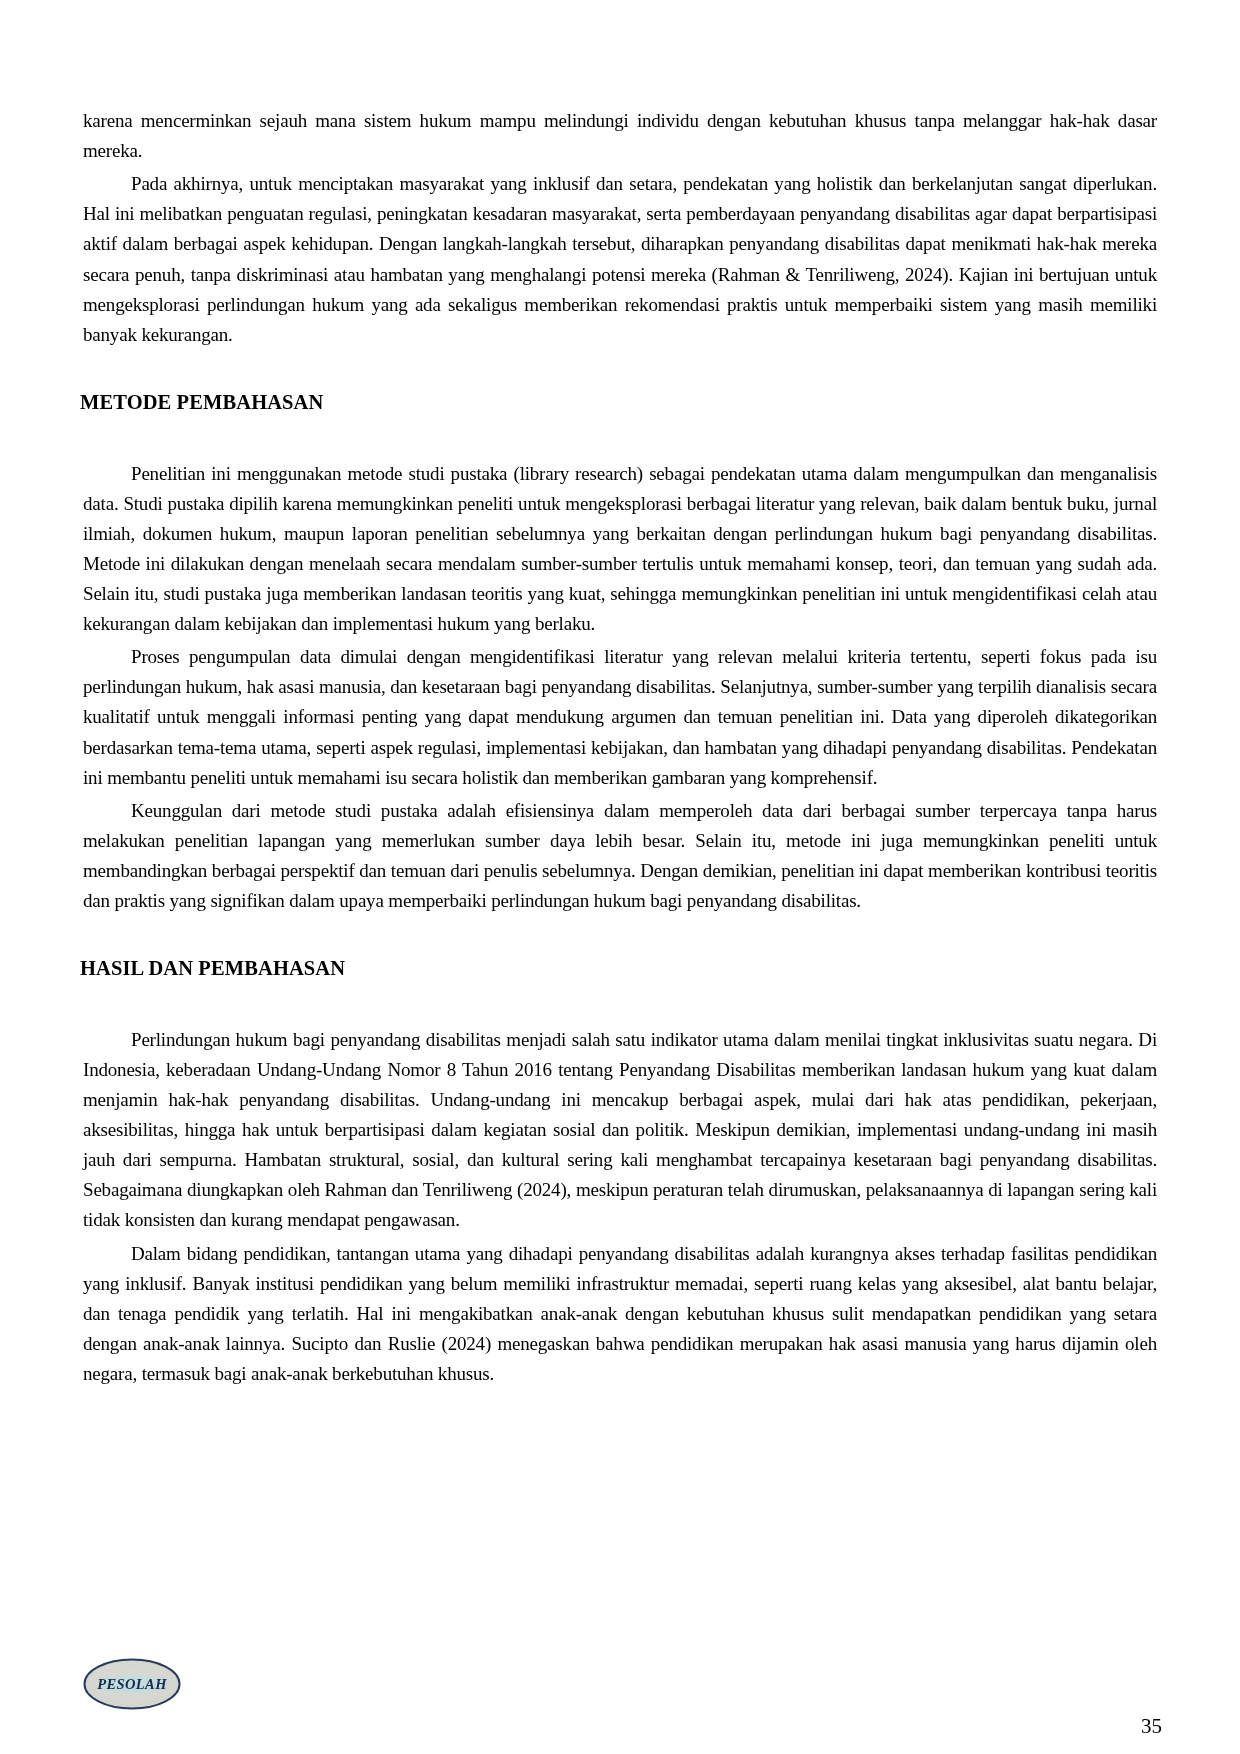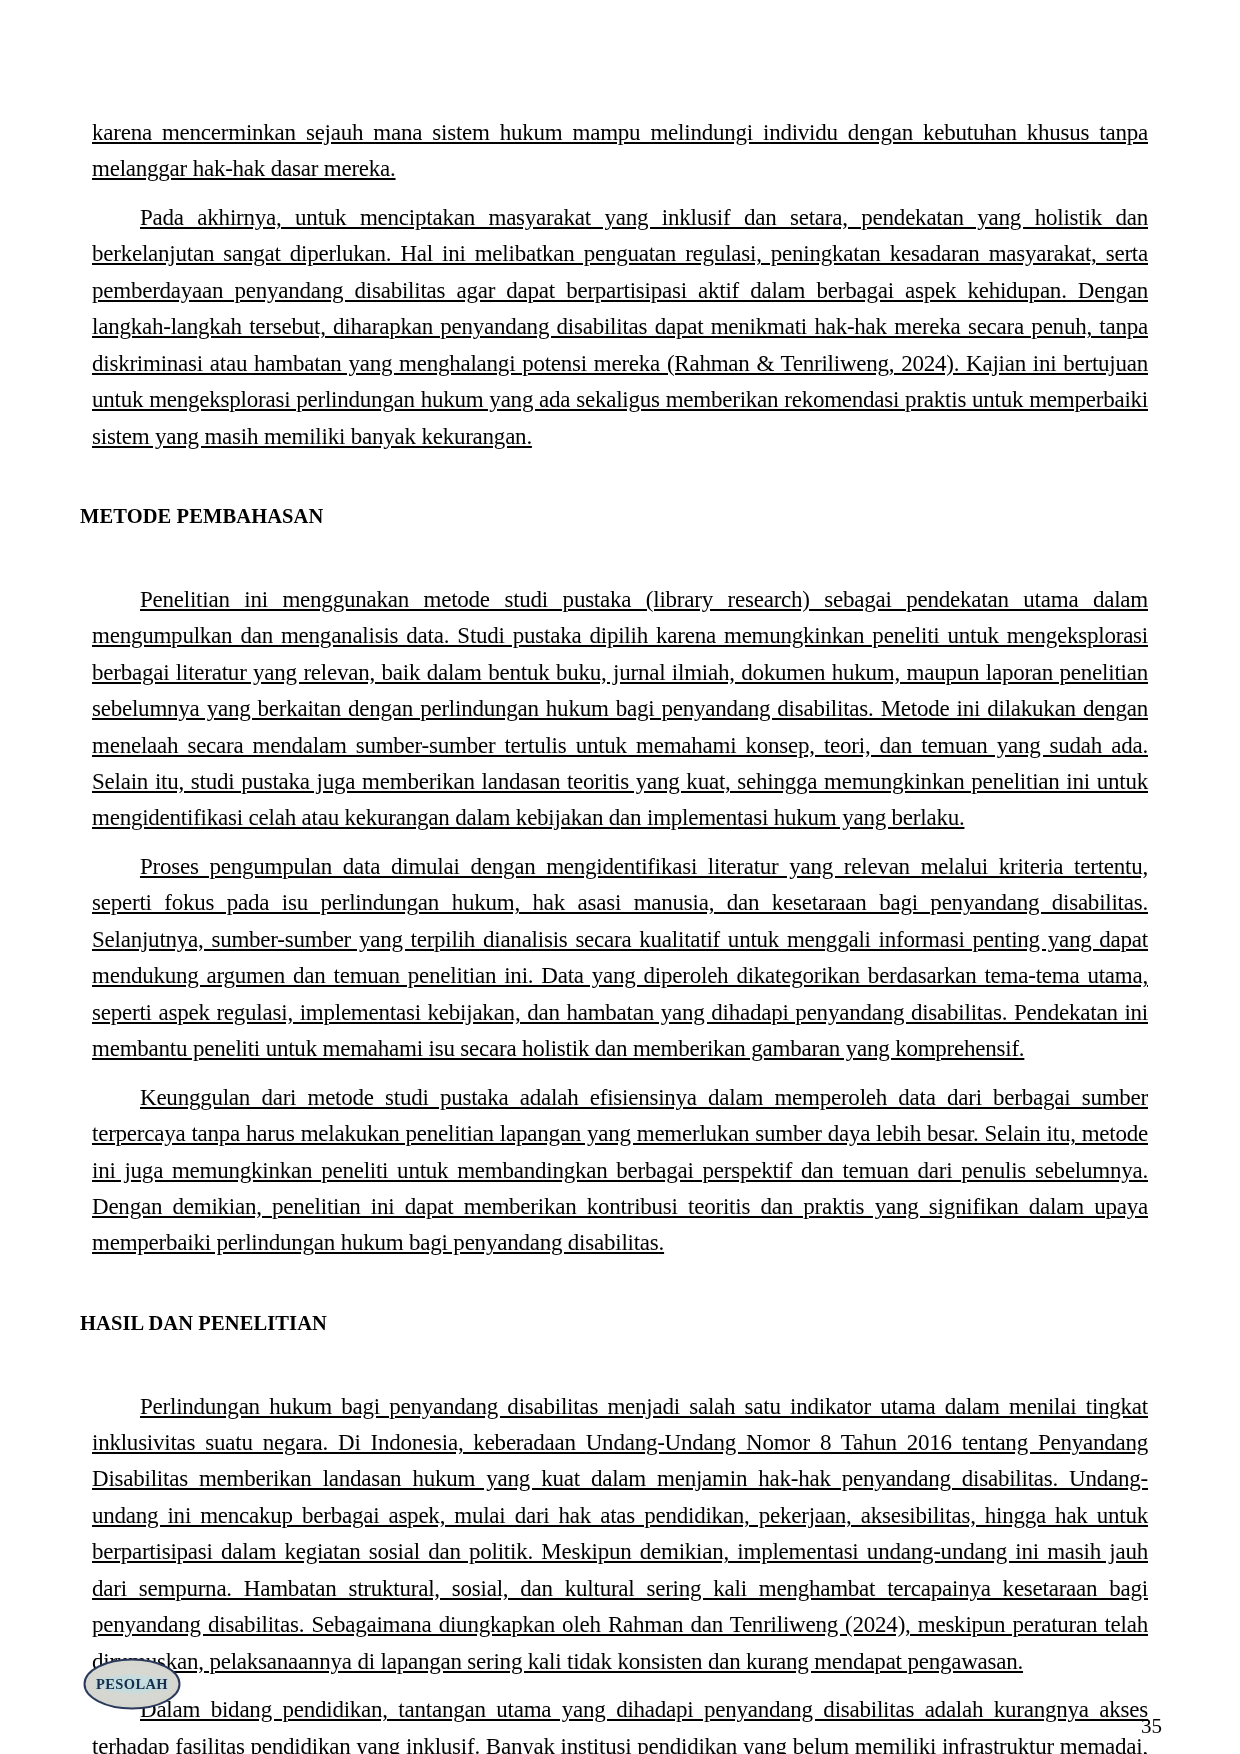--- a/index.html
+++ b/index.html
@@ -22,29 +22,28 @@
     width: 1240px;
     height: 1754px;
   }
   .content {
     position: absolute;
     left: 80px;
     top: 103px;
     width: 1080px;
   }
   p.body-text {
-    margin: 12px;
-    font-size: 23px;
+    margin: 3px;
+    font-size: 19px;
     line-height: 1.585;
     text-align: justify;
     text-justify: inter-word;
     letter-spacing: -0.01em;
     word-spacing: 0.005em;
     hyphens: none;
-    text-decoration: underline;
   }
   p.indent {
     text-indent: 48px;
   }
   h2.section-heading {
     margin: 0;
     font-size: 20.5px;
     font-weight: bold;
     line-height: 1.3;
     text-align: left;
@@ -60,20 +59,21 @@
     top: 1654px;
     width: 1240px;
     height: 100px;
   }
   .logo {
     position: absolute;
     left: 82px;
     top: 4px;
     width: 100px;
     height: 52px;
+    font-style: italic;
   }
   .logo-oval {
     position: absolute;
     left: 0;
     top: 0;
     width: 100px;
     height: 52px;
   }
   .logo-text {
     position: absolute;
@@ -117,21 +117,21 @@
     <h2 class="section-heading">METODE PEMBAHASAN</h2>
     <div class="gap-after-heading"></div>
 
     <p class="body-text indent">Penelitian ini menggunakan metode studi pustaka (library research) sebagai pendekatan utama dalam mengumpulkan dan menganalisis data. Studi pustaka dipilih karena memungkinkan peneliti untuk mengeksplorasi berbagai literatur yang relevan, baik dalam bentuk buku, jurnal ilmiah, dokumen hukum, maupun laporan penelitian sebelumnya yang berkaitan dengan perlindungan hukum bagi penyandang disabilitas. Metode ini dilakukan dengan menelaah secara mendalam sumber-sumber tertulis untuk memahami konsep, teori, dan temuan yang sudah ada. Selain itu, studi pustaka juga memberikan landasan teoritis yang kuat, sehingga memungkinkan penelitian ini untuk mengidentifikasi celah atau kekurangan dalam kebijakan dan implementasi hukum yang berlaku.</p>
 
     <p class="body-text indent">Proses pengumpulan data dimulai dengan mengidentifikasi literatur yang relevan melalui kriteria tertentu, seperti fokus pada isu perlindungan hukum, hak asasi manusia, dan kesetaraan bagi penyandang disabilitas. Selanjutnya, sumber-sumber yang terpilih dianalisis secara kualitatif untuk menggali informasi penting yang dapat mendukung argumen dan temuan penelitian ini. Data yang diperoleh dikategorikan berdasarkan tema-tema utama, seperti aspek regulasi, implementasi kebijakan, dan hambatan yang dihadapi penyandang disabilitas. Pendekatan ini membantu peneliti untuk memahami isu secara holistik dan memberikan gambaran yang komprehensif.</p>
 
     <p class="body-text indent">Keunggulan dari metode studi pustaka adalah efisiensinya dalam memperoleh data dari berbagai sumber terpercaya tanpa harus melakukan penelitian lapangan yang memerlukan sumber daya lebih besar. Selain itu, metode ini juga memungkinkan peneliti untuk membandingkan berbagai perspektif dan temuan dari penulis sebelumnya. Dengan demikian, penelitian ini dapat memberikan kontribusi teoritis dan praktis yang signifikan dalam upaya memperbaiki perlindungan hukum bagi penyandang disabilitas.</p>
 
     <div class="gap-before-heading"></div>
-    <h2 class="section-heading">HASIL DAN PENELITIAN</h2>
+    <h2 class="section-heading">HASIL DAN PEMBAHASAN</h2>
     <div class="gap-after-heading"></div>
 
     <p class="body-text indent">Perlindungan hukum bagi penyandang disabilitas menjadi salah satu indikator utama dalam menilai tingkat inklusivitas suatu negara. Di Indonesia, keberadaan Undang-Undang Nomor 8 Tahun 2016 tentang Penyandang Disabilitas memberikan landasan hukum yang kuat dalam menjamin hak-hak penyandang disabilitas. Undang-undang ini mencakup berbagai aspek, mulai dari hak atas pendidikan, pekerjaan, aksesibilitas, hingga hak untuk berpartisipasi dalam kegiatan sosial dan politik. Meskipun demikian, implementasi undang-undang ini masih jauh dari sempurna. Hambatan struktural, sosial, dan kultural sering kali menghambat tercapainya kesetaraan bagi penyandang disabilitas. Sebagaimana diungkapkan oleh Rahman dan Tenriliweng (2024), meskipun peraturan telah dirumuskan, pelaksanaannya di lapangan sering kali tidak konsisten dan kurang mendapat pengawasan.</p>
 
     <p class="body-text indent">Dalam bidang pendidikan, tantangan utama yang dihadapi penyandang disabilitas adalah kurangnya akses terhadap fasilitas pendidikan yang inklusif. Banyak institusi pendidikan yang belum memiliki infrastruktur memadai, seperti ruang kelas yang aksesibel, alat bantu belajar, dan tenaga pendidik yang terlatih. Hal ini mengakibatkan anak-anak dengan kebutuhan khusus sulit mendapatkan pendidikan yang setara dengan anak-anak lainnya. Sucipto dan Ruslie (2024) menegaskan bahwa pendidikan merupakan hak asasi manusia yang harus dijamin oleh negara, termasuk bagi anak-anak berkebutuhan khusus.</p>
 
   </div>
 
   <div class="footer">
 

